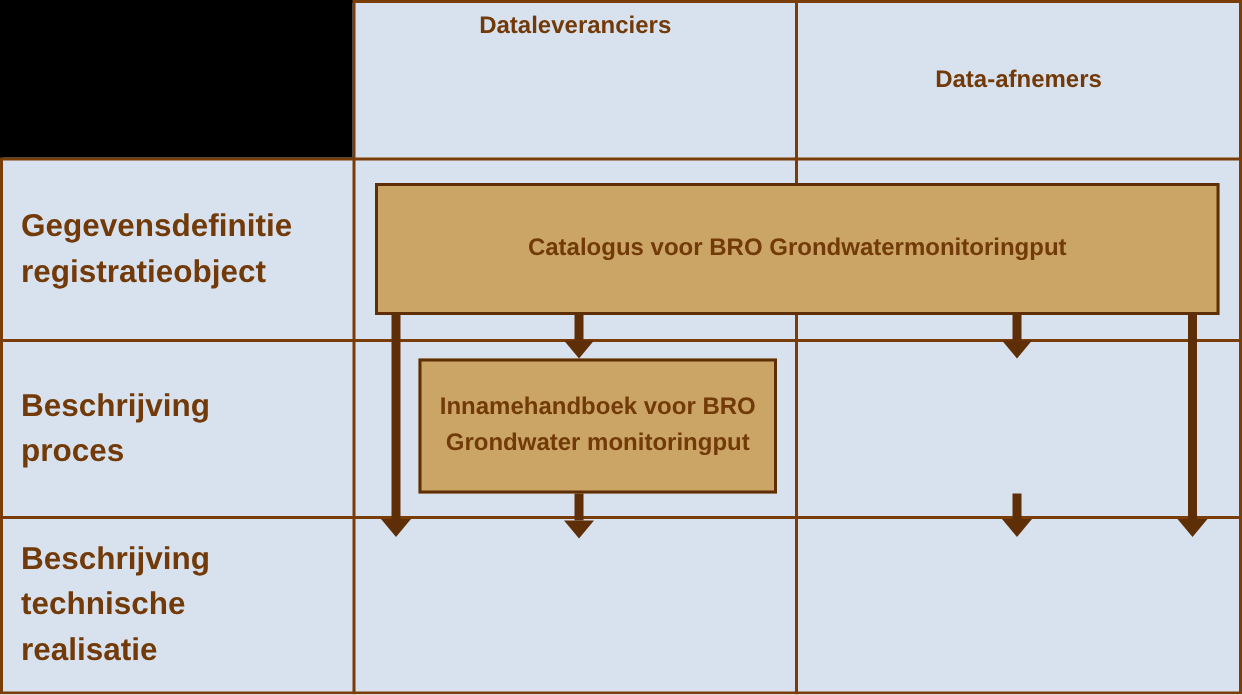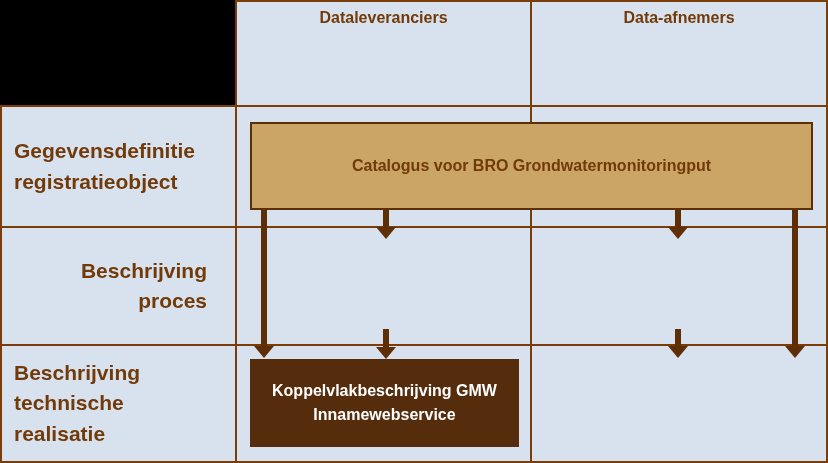--- a/index.html
+++ b/index.html
@@ -121,31 +121,31 @@
   <div class="frame"></div>
   <div class="vline" style="left:235px;"></div>
   <div class="vline" style="left:530px;"></div>
   <div class="hline" style="top:105px;"></div>
   <div class="hline" style="top:226px;"></div>
   <div class="hline" style="top:344px;"></div>
 
   <div class="corner-cell"></div>
 
   <div class="col-header" style="left:237px; width:293px;">Dataleveranciers</div>
-  <div class="col-header" style="left:532px; width:294px;">Data-afnemers</div>
+  <div class="col-header" style="left:532px; width:294px;margin-top:36px;">Data-afnemers</div>
 
   <div class="row-header" style="top:107px; height:119px;">Gegevensdefinitie registratieobject</div>
-  <div class="row-header" style="top:228px; height:116px;text-align:right;">Beschrijving proces</div>
+  <div class="row-header" style="top:228px; height:116px;">Beschrijving proces</div>
   <div class="row-header" style="top:346px; height:115px;">Beschrijving technische realisatie</div>
 
   <div class="box" style="left:250px; top:122px; width:563px; height:88px;">Catalogus voor BRO Grondwatermonitoringput</div>
 
+  <div class="box" style="left:279px; top:239px; width:239px; height:90px;">Innamehandboek voor BRO Grondwater monitoringput</div>
 
 
-  <div class="box dark" style="left:250px; top:359px; width:269px; height:88px;">Koppelvlakbeschrijving GMW Innamewebservice</div>
 
 
   <div class="arrow" style="left:254px; top:210px; height:148px;">
     <div class="shaft"></div>
     <div class="head"></div>
   </div>
 
   <div class="arrow" style="left:376px; top:210px; height:29px;">
     <div class="shaft"></div>
     <div class="head"></div>

